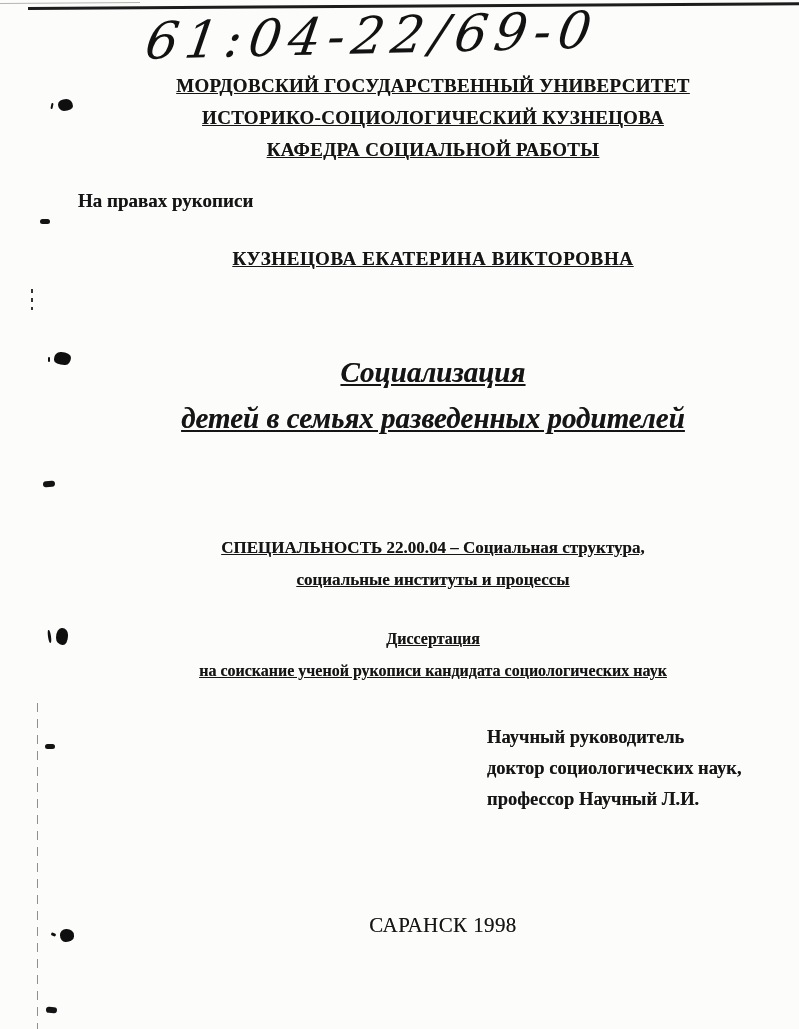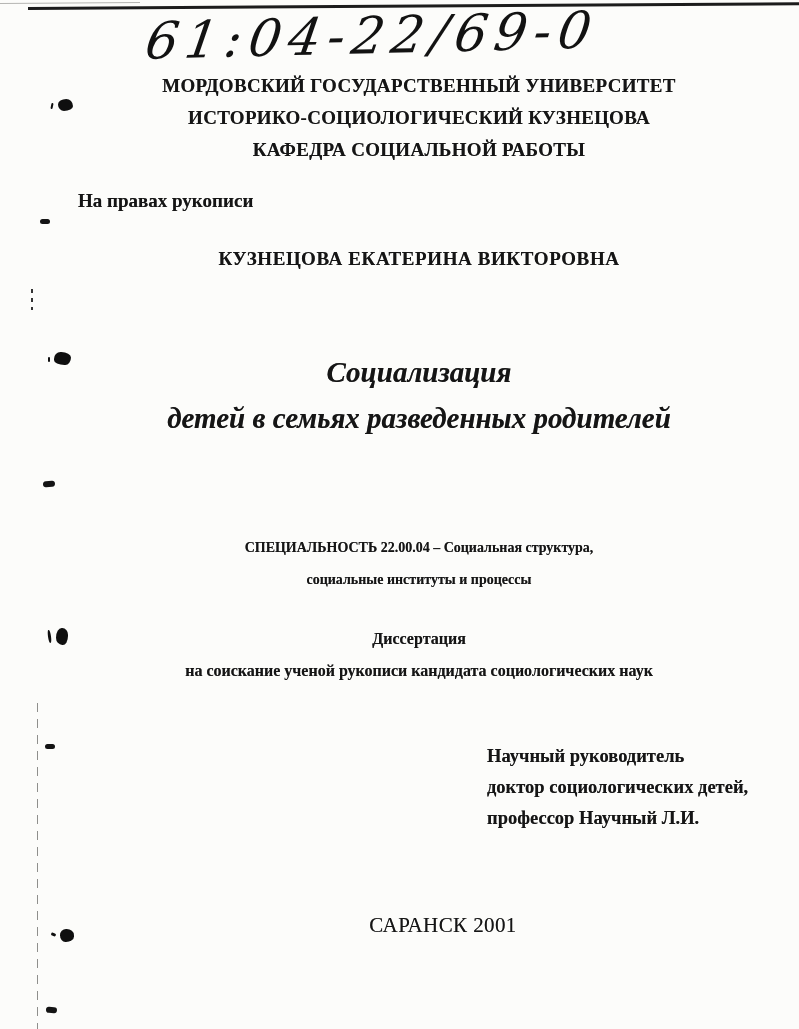--- a/index.html
+++ b/index.html
@@ -30,29 +30,29 @@
     position: absolute; left: 146px; top: 6px; width: 460px;
     font-family: "DejaVu Serif", serif;
     font-style: italic;
     font-size: 51px;
     letter-spacing: 7px;
     color: #121212;
     transform: rotate(-1.4deg) skewX(-10deg);
     white-space: nowrap;
   }
 
-  .center-col { left: 64px; width: 710px; text-align: center; }
+  .center-col { left: 78px; width: 710px; text-align: center; text-decoration: underline; }
 
   .uni-block { top: 70px; font-weight: bold; font-size: 19px; line-height: 32px; letter-spacing: 0.3px; }
   .manuscript { top: 190px; left: 78px; width: 655px; text-align: left; font-weight: bold; font-size: 19px; }
   .author { top: 248px; font-weight: bold; font-size: 19px; letter-spacing: 0.6px; }
   .title-block { top: 349px; font-weight: bold; font-style: italic; font-size: 29px; line-height: 46px; }
-  .specialty-block { top: 532px; font-weight: bold; font-size: 14px; line-height: 31.5px; }
+  .specialty-block { top: 532px; font-weight: bold; font-size: 17px; line-height: 31.5px; }
   .thesis-block { top: 623px; font-weight: bold; font-size: 16px; line-height: 31.5px; }
-  .advisor-block { left: 487px; top: 741px; width: 270px; text-align: left; font-weight: bold; font-size: 18.5px; line-height: 31px; }
+  .advisor-block { left: 487px; top: 722px; width: 270px; text-align: left; font-weight: bold; font-size: 18.5px; line-height: 31px; }
   .city-line { top: 913px; left: 88px; width: 710px; text-align: center; font-size: 21px; letter-spacing: 0.4px; }
 
   
   .ink { position: absolute; }
   .ink .b {
     display: block; background: #0f0f0f;
     border-radius: 55% 45% 60% 40% / 45% 60% 40% 55%;
   }
   .ink .t { position: absolute; background: #0f0f0f; border-radius: 2px; }
   .dash { background: #141414; border-radius: 3px; }
@@ -95,25 +95,25 @@
     <div>социальные институты и процессы</div>
   </div>
 
   <div class="txt center-col thesis-block">
     <div>Диссертация</div>
     <div>на соискание ученой рукописи кандидата социологических наук</div>
   </div>
 
   <div class="txt advisor-block">
     <div>Научный руководитель</div>
-    <div>доктор социологических детей,</div>
+    <div>доктор социологических наук,</div>
     <div>профессор Научный Л.И.</div>
   </div>
 
-  <div class="txt city-line">САРАНСК 2001</div>
+  <div class="txt city-line">САРАНСК 1998</div>
 
   <div class="ink" style="left:58px; top:99px;">
     <span class="b" style="width:15px; height:12px;"></span>
     <span class="t" style="left:-7px; top:4px; width:2px; height:6px; transform:rotate(12deg);"></span>
   </div>
 
   <div class="ink dash" style="left:40px; top:219px; width:10px; height:5px;"></div>
 
   <div class="ink dotline" style="left:31px; top:289px; height:21px;"></div>
 

